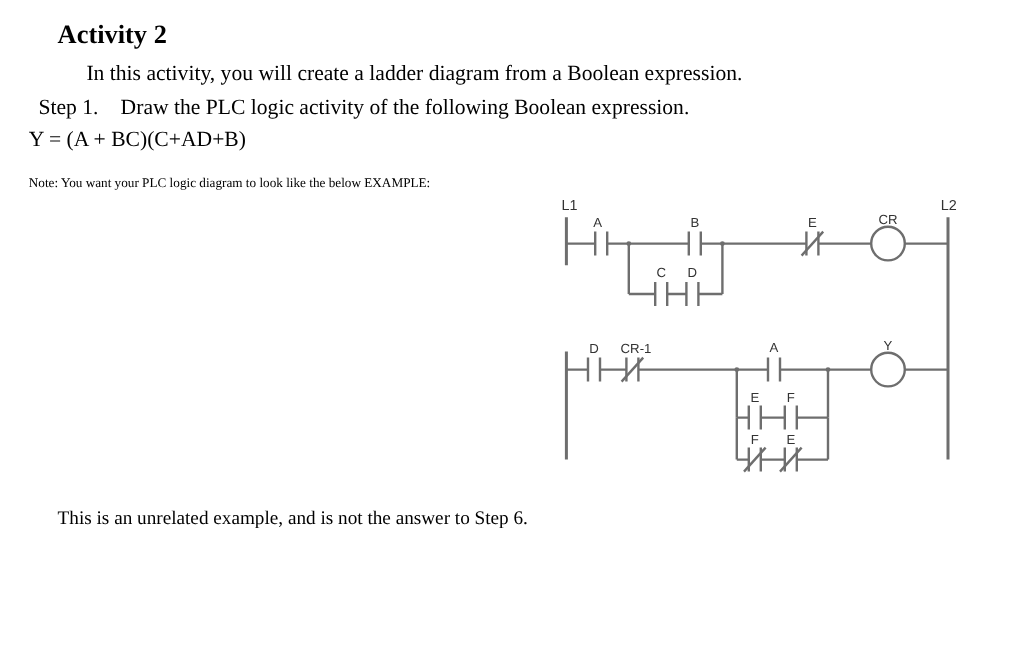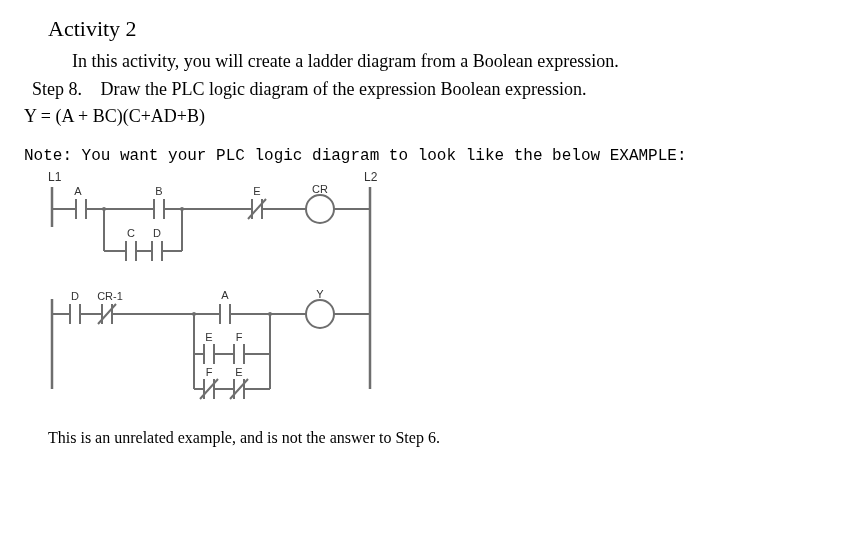--- a/index.html
+++ b/index.html
@@ -6,21 +6,21 @@
     margin: 0;
     padding: 16px 24px;
     font-family: Georgia, 'Times New Roman', serif;
     background: #fff;
     color: #000;
     width: 848px;
     box-sizing: border-box;
   }
   .title {
     font-size: 22px;
-    font-weight: 400;
+    font-weight: 700;
     margin-left: 24px;
     margin-bottom: 6px;
   }
   .intro {
     font-size: 18px;
     margin-left: 48px;
     line-height: 1.5;
   }
   .step {
     font-size: 18px;
@@ -30,26 +30,26 @@
   .step-num {
     display: inline-block;
     width: 64px;
   }
   .expr {
     font-size: 18px;
     text-align: left;
     margin: 6px 0 20px 0;
   }
   .note {
-    font-family: Liberation Mono, monospace;
-    font-size: 16px;
+    font-family: Liberation Serif, serif;
+    font-size: 11px;
     margin: 4px 0 4px 0;
   }
   .diagram-wrap {
-    text-align: left;
+    text-align: right;
     margin: 4px 0 6px 0;
   }
   svg {
     display: inline-block;
   }
   .footnote {
     font-family: 'Times New Roman', Times, serif;
     font-size: 16px;
     margin-left: 24px;
   }
@@ -72,22 +72,22 @@
   }
 </style>
 </head>
 <body>
 
 <div class="title">Activity 2</div>
 
 <div class="intro">In this activity, you will create a ladder diagram from a Boolean expression.</div>
 
 <div class="step">
-  <span class="step-num">Step 8.</span>
-  <span>Draw the PLC logic diagram of the expression Boolean expression.</span>
+  <span class="step-num">Step 1.</span>
+  <span>Draw the PLC logic activity of the following Boolean expression.</span>
 </div>
 
 <div class="expr">Y = (A + BC)(C+AD+B)</div>
 
 <div class="note">Note: You want your PLC logic diagram to look like the below EXAMPLE:</div>
 
 <div class="diagram-wrap">
 <svg width="380" height="250" viewBox="0 0 380 250">
 
   <text class="rail-label" x="24" y="12">L1</text>

